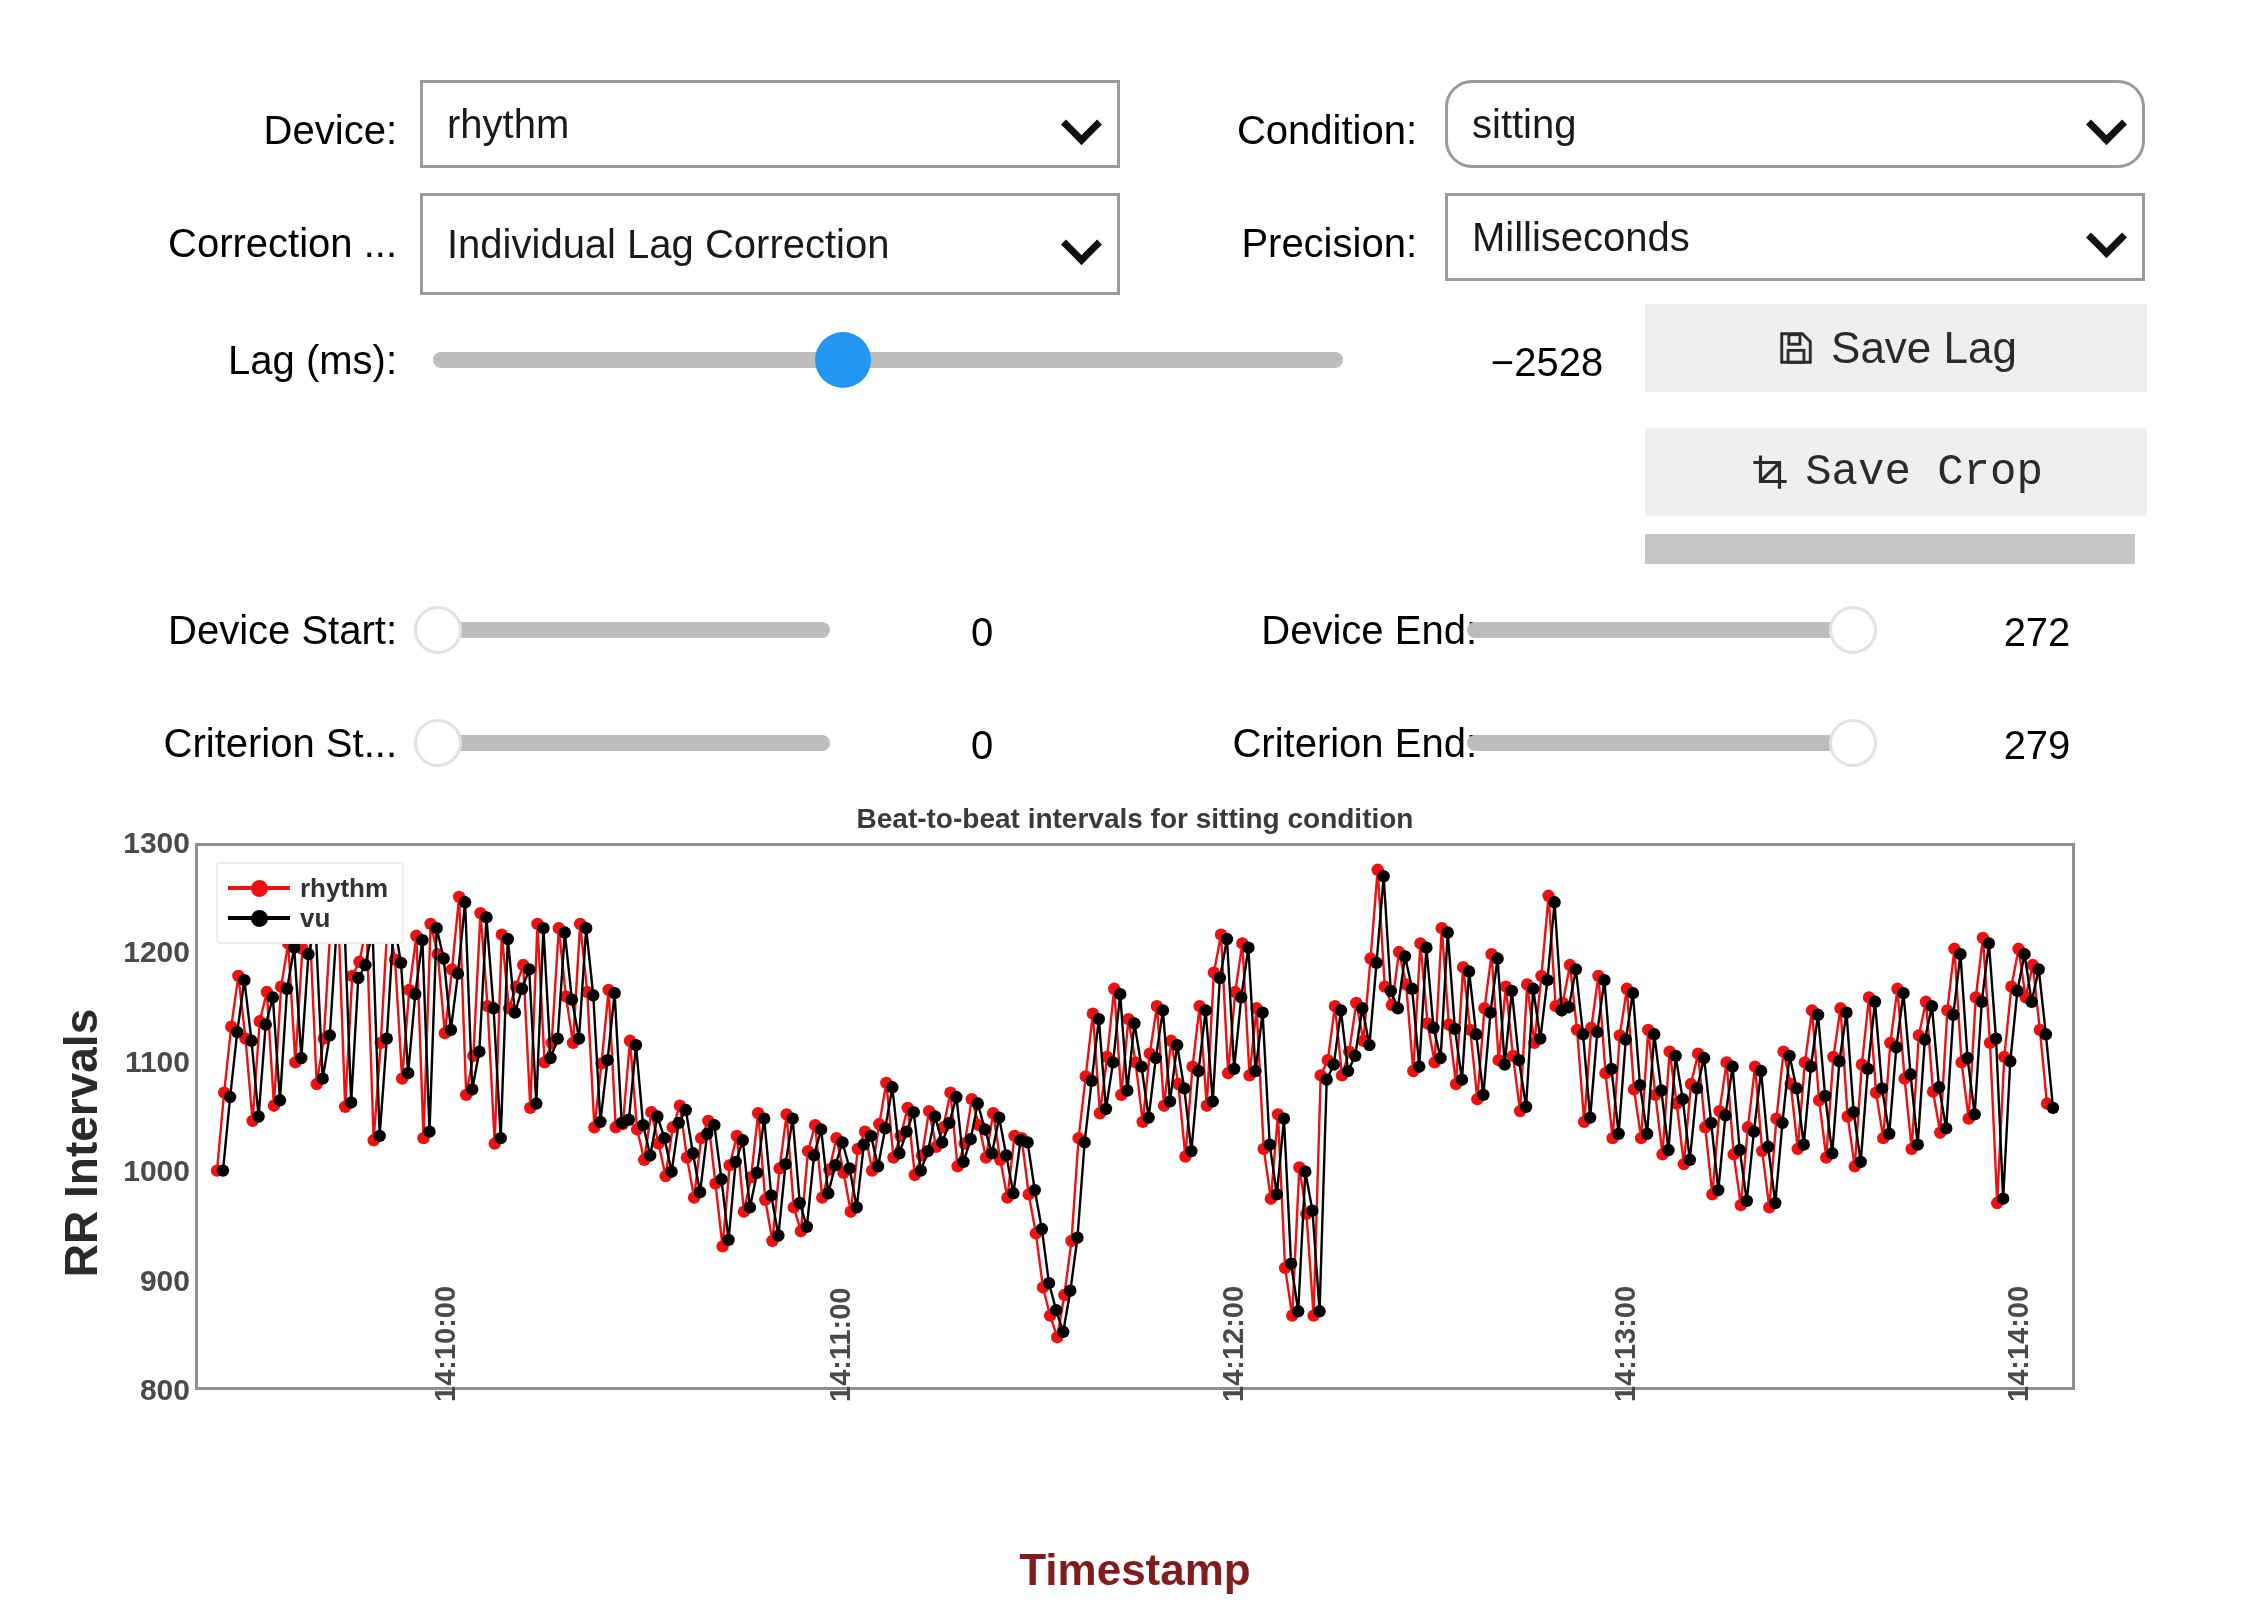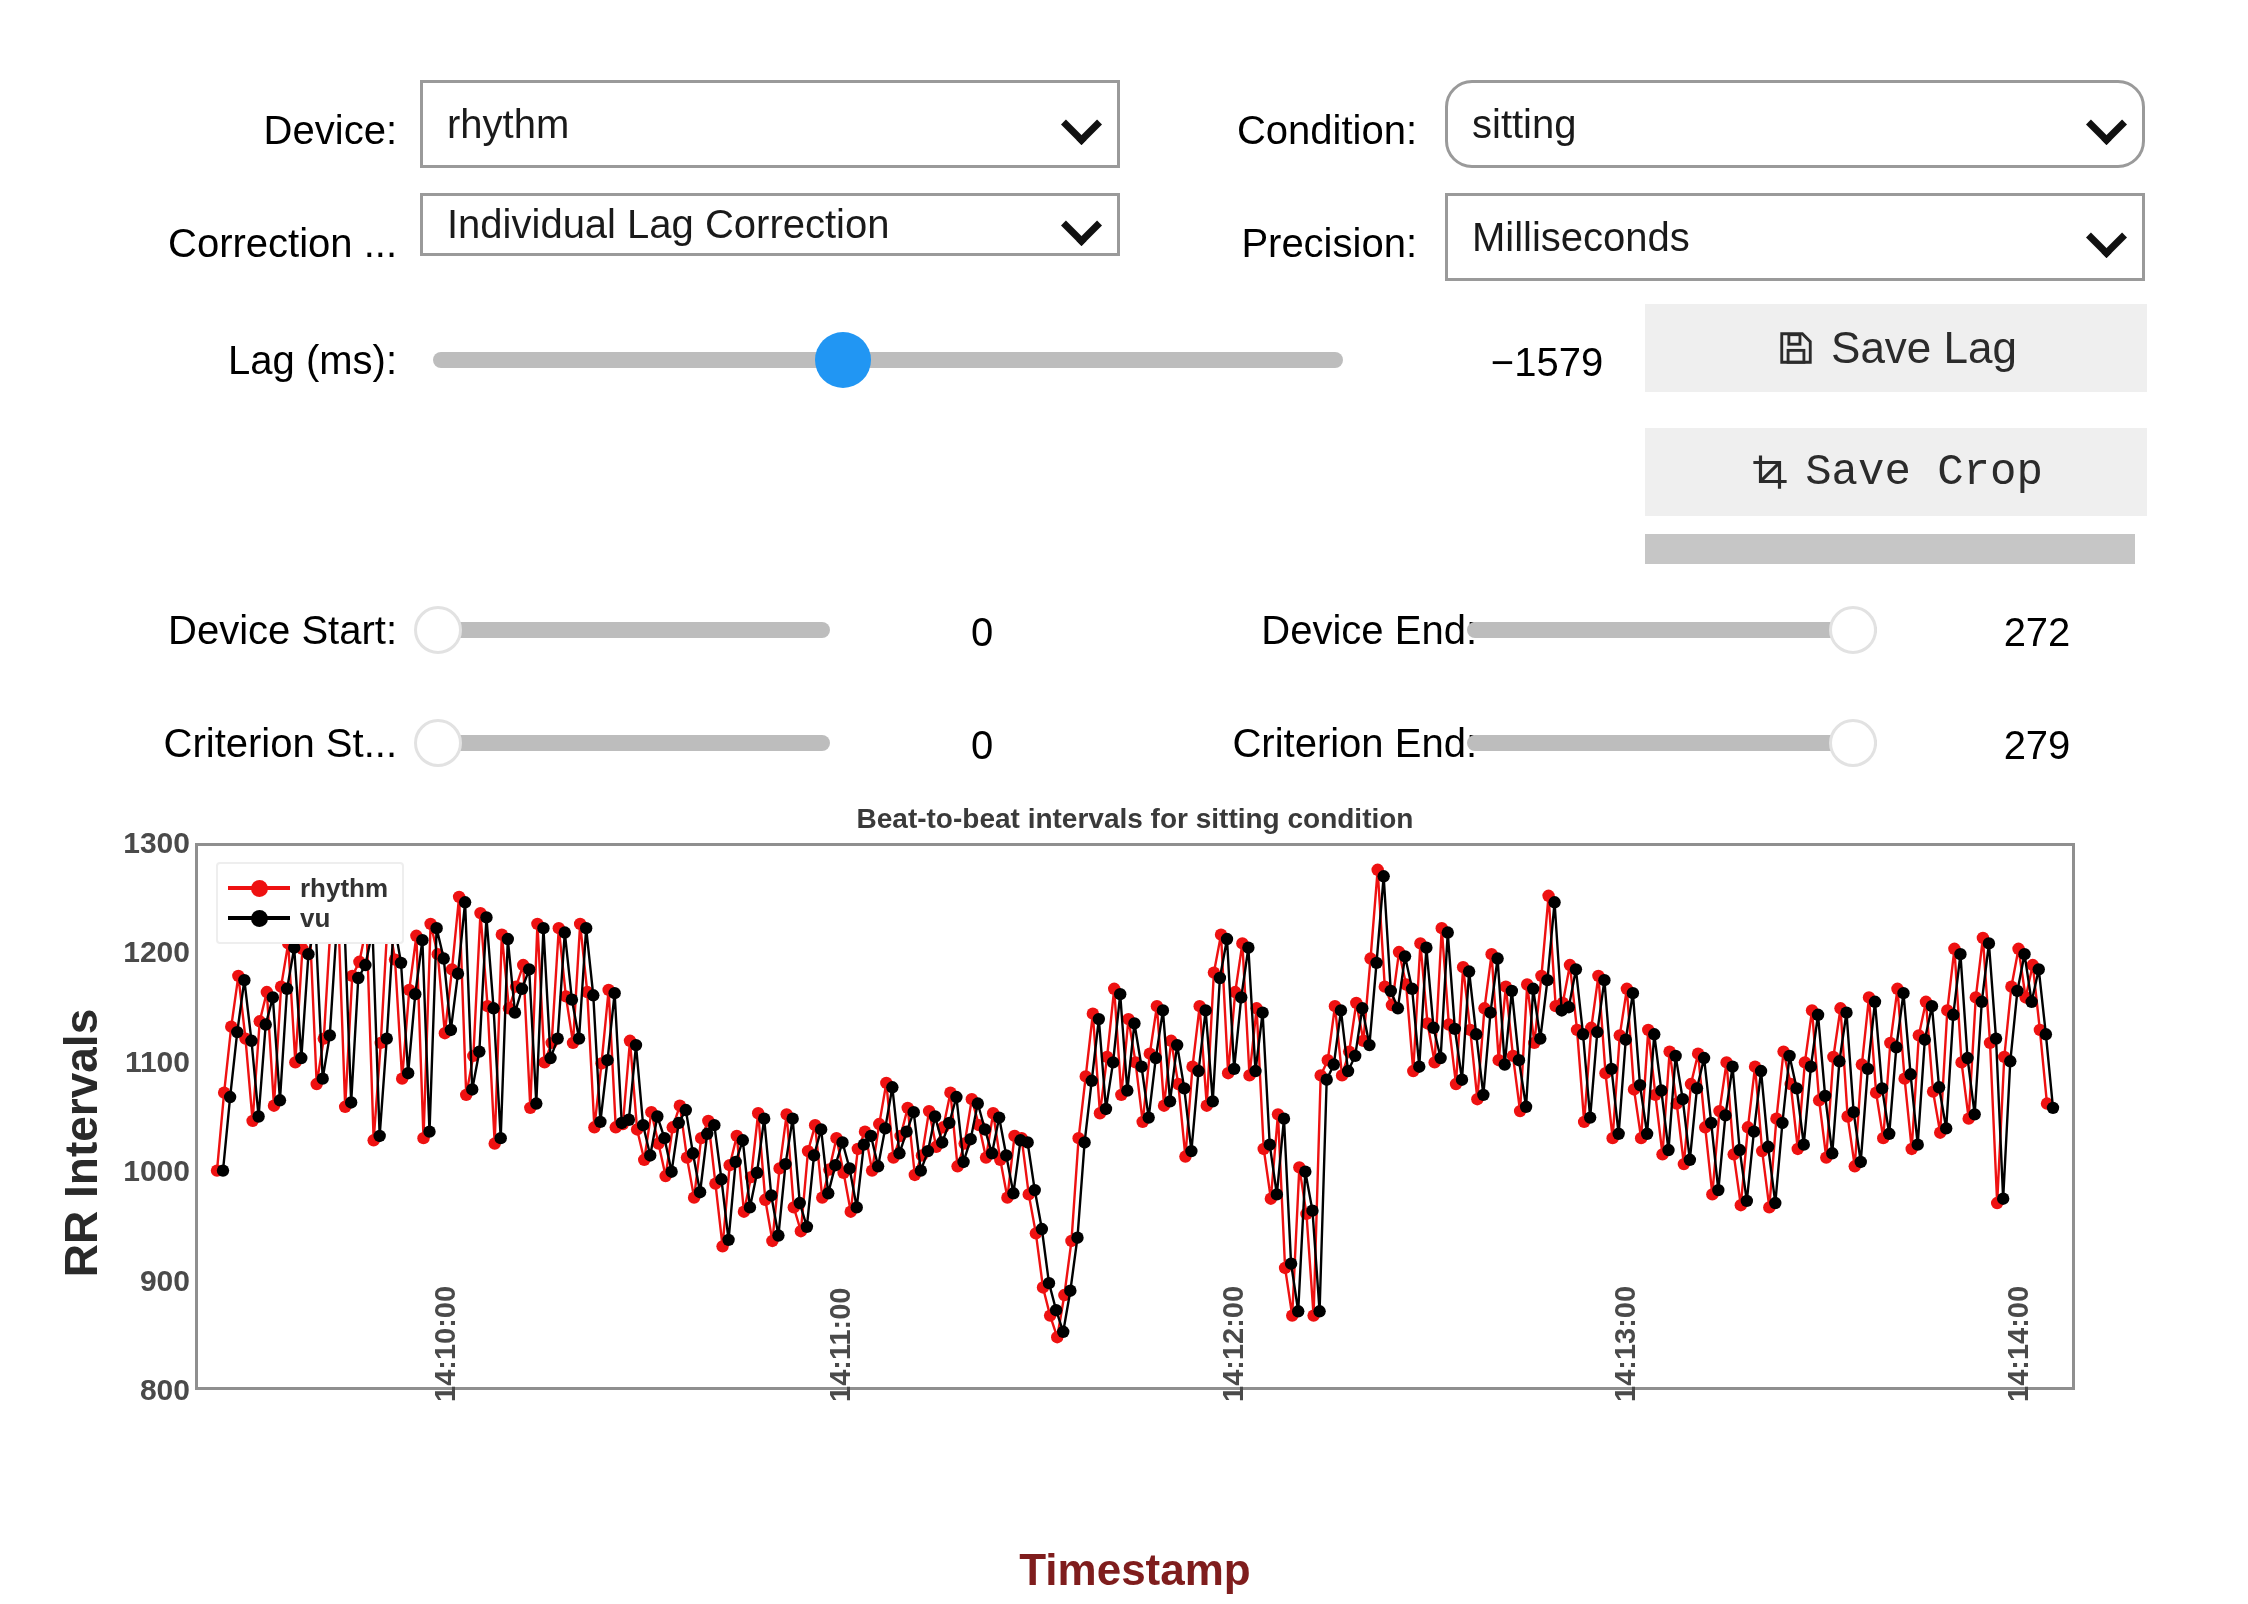--- a/index.html
+++ b/index.html
@@ -238,36 +238,36 @@
     <span class="chev"></span>
   </div>
 
   <div class="ctl-label" style="position:absolute; left:1060px; top:110px; width:320px;">Condition:</div>
   <div class="combo" style="left:1408px; top:80px; width:700px; height:88px;border-radius:27px;">
     <span class="combo-value">sitting</span>
     <span class="chev"></span>
   </div>
 
   <div class="ctl-label" style="position:absolute; left:20px; top:223px; width:340px;">Correction ...</div>
-  <div class="combo" style="left:383px; top:193px; width:700px; height:63px;">
+  <div class="combo" style="left:383px; top:193px; width:700px; height:102px;">
     <span class="combo-value">Individual Lag Correction</span>
     <span class="chev"></span>
   </div>
 
   <div class="ctl-label" style="position:absolute; left:1060px; top:223px; width:320px;">Precision:</div>
   <div class="combo" style="left:1408px; top:193px; width:700px; height:88px;">
     <span class="combo-value">Milliseconds</span>
     <span class="chev"></span>
   </div>
 
   <div class="ctl-label" style="position:absolute; left:20px; top:340px; width:340px;">Lag (ms):</div>
   <div class="track" style="left:396px; top:352px; width:910px;">
     <div class="knob-blue" style="left:382px; top:-20px;"></div>
   </div>
-  <div class="slider-value" style="left:1390px; top:340px; width:240px;">−1579</div>
+  <div class="slider-value" style="left:1390px; top:340px; width:240px;">−2528</div>
 
   <div class="btn" style="left:1608px; top:304px; width:502px; height:88px;">
     <span class="btn-ico">
       <svg width="38" height="38" viewBox="0 0 24 24" fill="none" stroke="#2b2b2b" stroke-width="1.8">
         <path d="M3 3h13l5 5v13H3z"></path>
         <rect x="7.5" y="3.6" width="7" height="6"></rect>
         <rect x="7" y="13.5" width="10" height="7.5"></rect>
       </svg>
     </span>
     <span>Save Lag</span>

